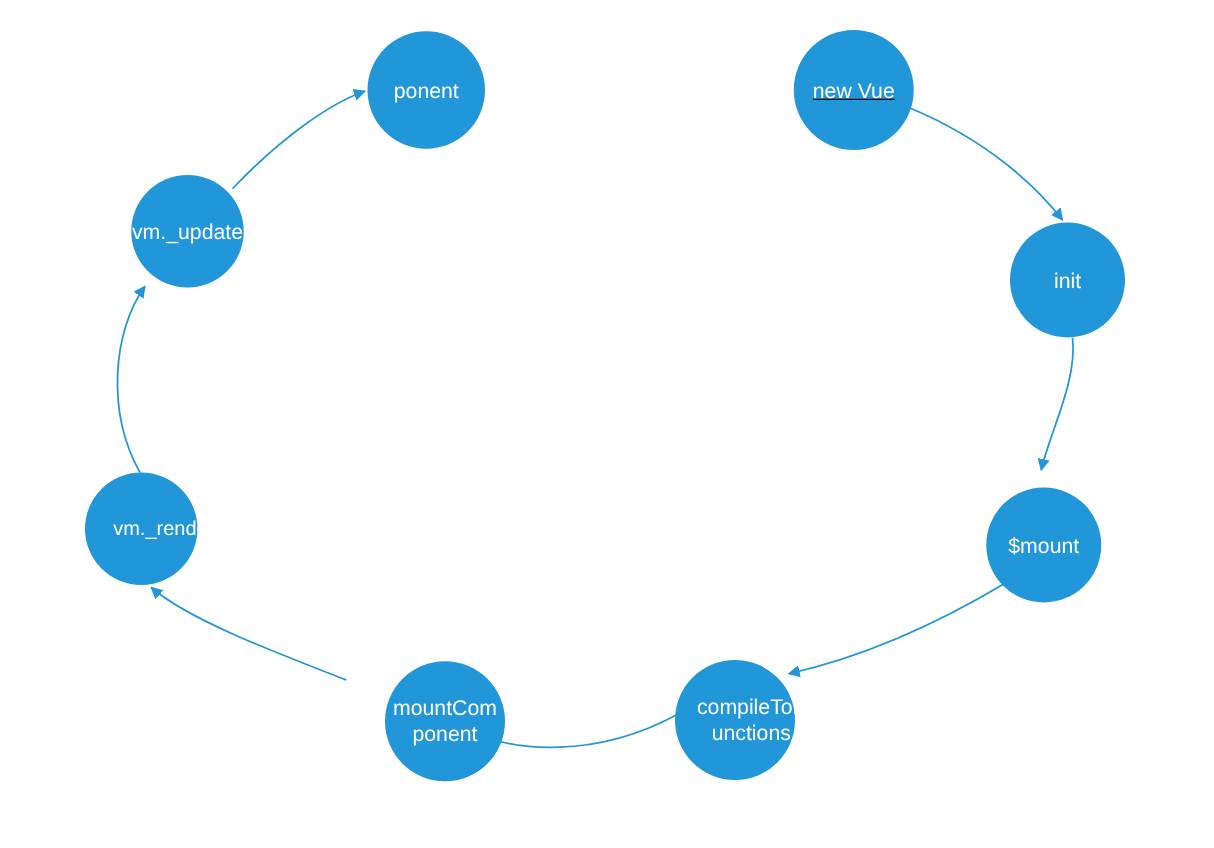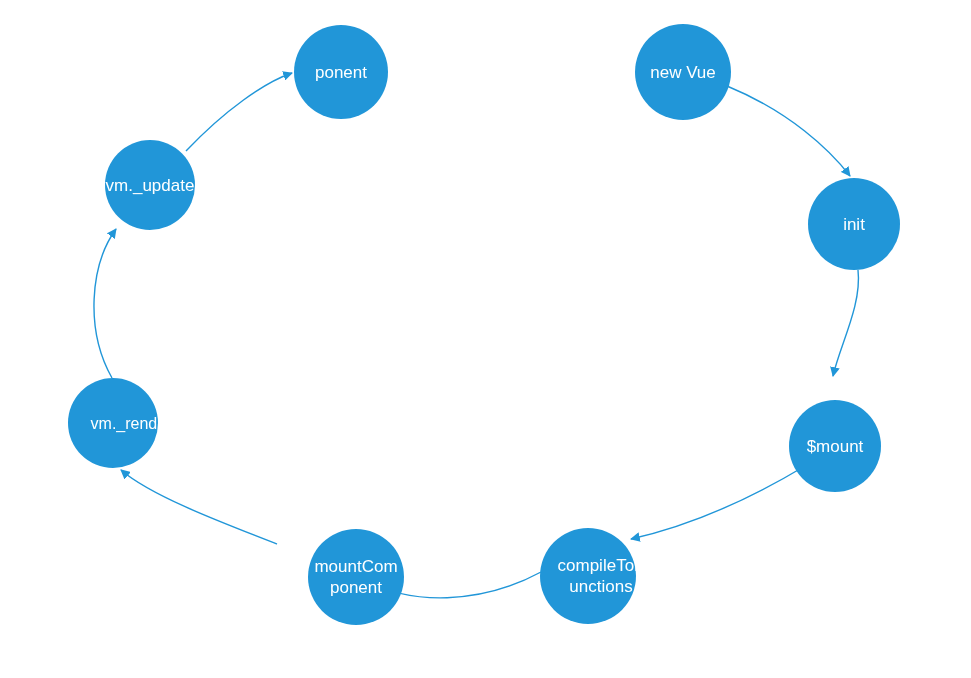--- a/index.html
+++ b/index.html
@@ -63,27 +63,27 @@
         <path d="M 858,270 C 862,305 840,345 833,376" fill="none" stroke="#2196d8" stroke-width="1.4" marker-end="url(#arrowhead)"></path>
         <path d="M 805,466 C 740,505 680,528 631,539" fill="none" stroke="#2196d8" stroke-width="1.4" marker-end="url(#arrowhead)"></path>
         <path d="M 541,572 C 480,605 410,605 366,580" fill="none" stroke="#2196d8" stroke-width="1.4" marker-end="url(#arrowhead)"></path>
         <path d="M 277,544 C 215,520 150,495 121,470" fill="none" stroke="#2196d8" stroke-width="1.4" marker-end="url(#arrowhead)"></path>
         <path d="M 112,378 C 85,330 90,265 116,229" fill="none" stroke="#2196d8" stroke-width="1.4" marker-end="url(#arrowhead)"></path>
         <path d="M 186,151 C 225,110 265,82 292,73" fill="none" stroke="#2196d8" stroke-width="1.4" marker-end="url(#arrowhead)"></path>
       </g>
   </svg>
 
   <div id="nodes-layer">
-      <div class="graph-node" style="left: 635px; top: 24px; width: 96px; height: 96px; background: rgb(33, 150, 216);">
+      <div class="graph-node" style="left: 635px; top: 24px; width: 96px; height: 96px; background: rgb(33, 150, 216); text-decoration: underline;">
         <span class="node-label" style="font-size: 17px; color: rgb(255, 255, 255);">new Vue</span>
       </div>
       <div class="graph-node" style="left: 808px; top: 178px; width: 92px; height: 92px; background: rgb(33, 150, 216);">
         <span class="node-label" style="font-size: 17px; color: rgb(255, 255, 255);">init</span>
       </div>
-      <div class="graph-node" style="left: 789px; top: 400px; width: 92px; height: 92px; background: rgb(33, 150, 216);">
+      <div class="graph-node" style="left: 789px; top: 390px; width: 92px; height: 92px; background: rgb(33, 150, 216);">
         <span class="node-label" style="font-size: 17px; color: rgb(255, 255, 255);">$mount</span>
       </div>
       <div class="graph-node" style="left: 540px; top: 528px; width: 96px; height: 96px; background: rgb(33, 150, 216);">
         <span class="node-label" style="font-size: 17px; color: rgb(255, 255, 255); margin-left: 26px;">compileToF
 unctions</span>
       </div>
       <div class="graph-node" style="left: 265px; top: 529px; width: 96px; height: 96px; background: rgb(33, 150, 216); margin-left: 43px;">
         <span class="node-label" style="font-size: 17px; color: rgb(255, 255, 255);">mountCom
 ponent</span>
       </div>

